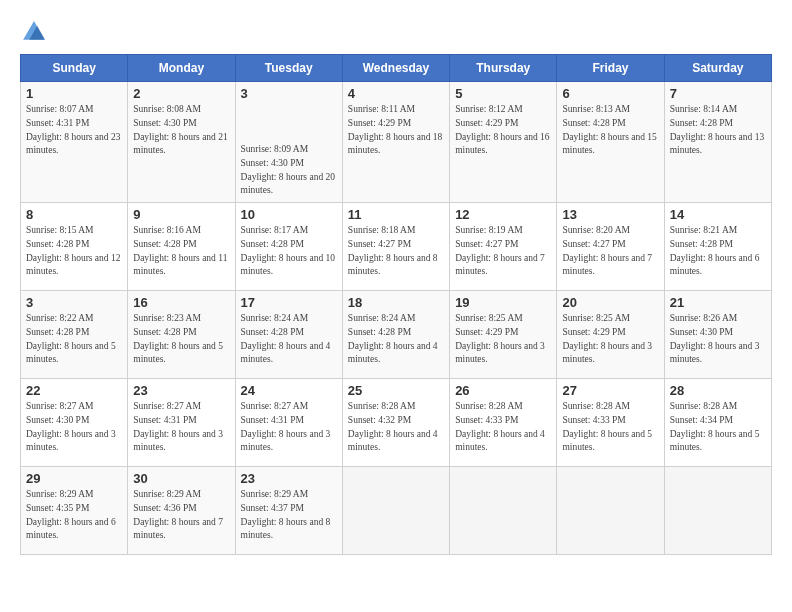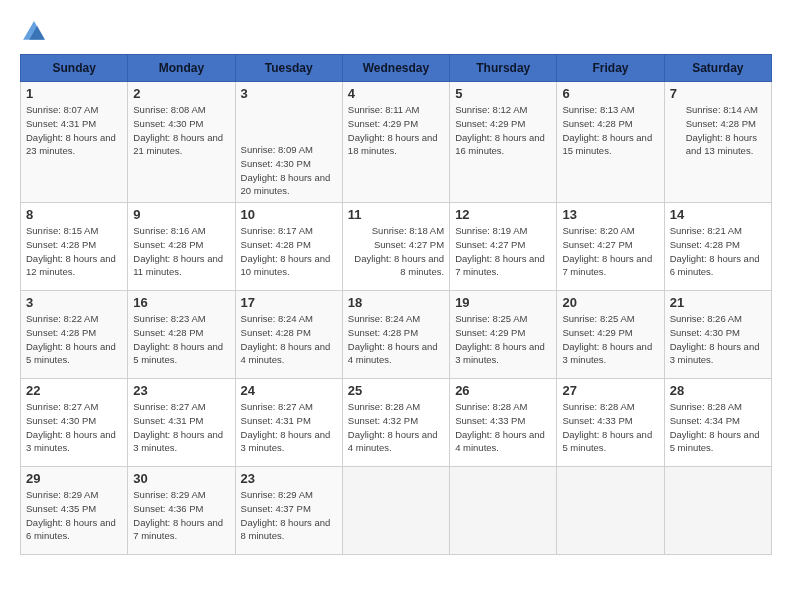--- a/index.html
+++ b/index.html
@@ -57,21 +57,21 @@
       margin-top: 2px;
     }
     .calendar {
       width: 100%;
       border-collapse: collapse;
       table-layout: fixed;
       font-size: 10px;
     }
     .calendar thead tr th {
       background: #4472c4;
-      color: #0f172a;
+      color: #ffffff;
       font-size: 12px;
       font-weight: bold;
       text-align: center;
       padding: 6px 4px;
       border: 1px solid #3560b0;
     }
     .calendar tbody tr td {
       vertical-align: top;
       border: 1px solid #d0d0d0;
       padding: 4px 5px;
@@ -87,20 +87,21 @@
     .day-number {
       font-size: 13px;
       font-weight: bold;
       color: #333;
       margin-bottom: 2px;
     }
     .day-info {
       font-size: 9.5px;
       color: #444;
       line-height: 1.45;
+      font-family: Liberation Serif, serif;
     }
     .empty-cell {
       background: #f5f5f5 !important;
     }
   </style>
 </head>
 <body>
 
 <div class="page">
   <div class="header">
@@ -167,21 +168,21 @@
 Daylight: 8 hours and 16 minutes.</div>
           </td>
           <td>
             <div class="day-number">6</div>
             <div class="day-info" style="white-space: pre-line;">Sunrise: 8:13 AM
 Sunset: 4:28 PM
 Daylight: 8 hours and 15 minutes.</div>
           </td>
           <td>
             <div class="day-number">7</div>
-            <div class="day-info" style="white-space: pre-line; margin-left: 16px;">Sunrise: 8:14 AM
+            <div class="day-info" style="white-space: pre-line;">Sunrise: 8:14 AM
 Sunset: 4:28 PM
 Daylight: 8 hours and 13 minutes.</div>
           </td>
         </tr>
         <tr>
           <td>
             <div class="day-number">8</div>
             <div class="day-info" style="white-space: pre-line;">Sunrise: 8:15 AM
 Sunset: 4:28 PM
 Daylight: 8 hours and 12 minutes.</div>
@@ -193,21 +194,21 @@
 Daylight: 8 hours and 11 minutes.</div>
           </td>
           <td>
             <div class="day-number">10</div>
             <div class="day-info" style="white-space: pre-line;">Sunrise: 8:17 AM
 Sunset: 4:28 PM
 Daylight: 8 hours and 10 minutes.</div>
           </td>
           <td>
             <div class="day-number">11</div>
-            <div class="day-info" style="white-space: pre-line; text-align: right;">Sunrise: 8:18 AM
+            <div class="day-info" style="white-space: pre-line;">Sunrise: 8:18 AM
 Sunset: 4:27 PM
 Daylight: 8 hours and 8 minutes.</div>
           </td>
           <td>
             <div class="day-number">12</div>
             <div class="day-info" style="white-space: pre-line;">Sunrise: 8:19 AM
 Sunset: 4:27 PM
 Daylight: 8 hours and 7 minutes.</div>
           </td>
           <td>

